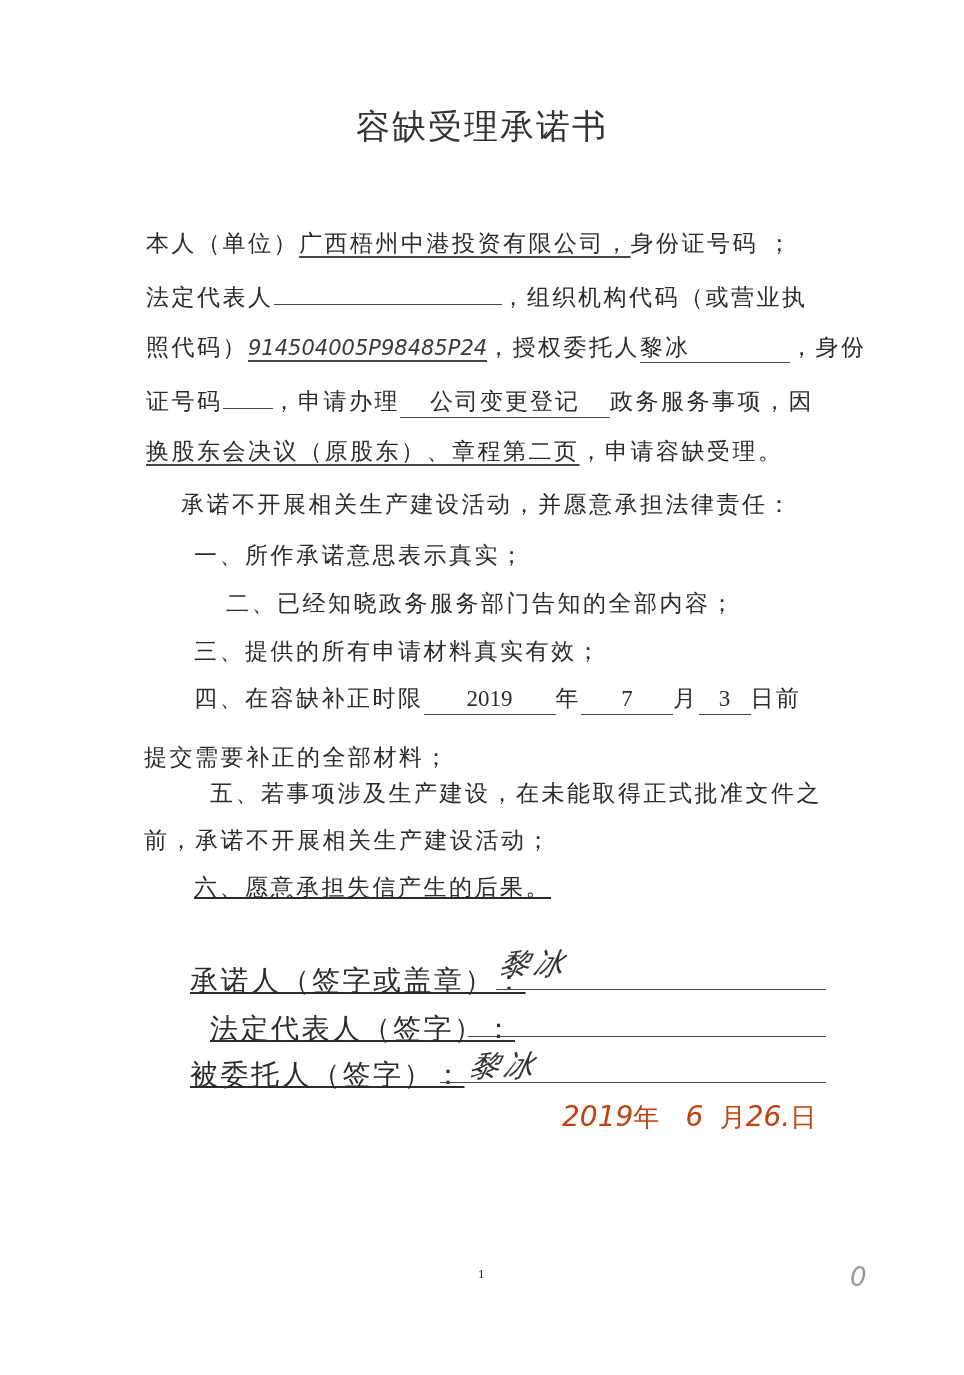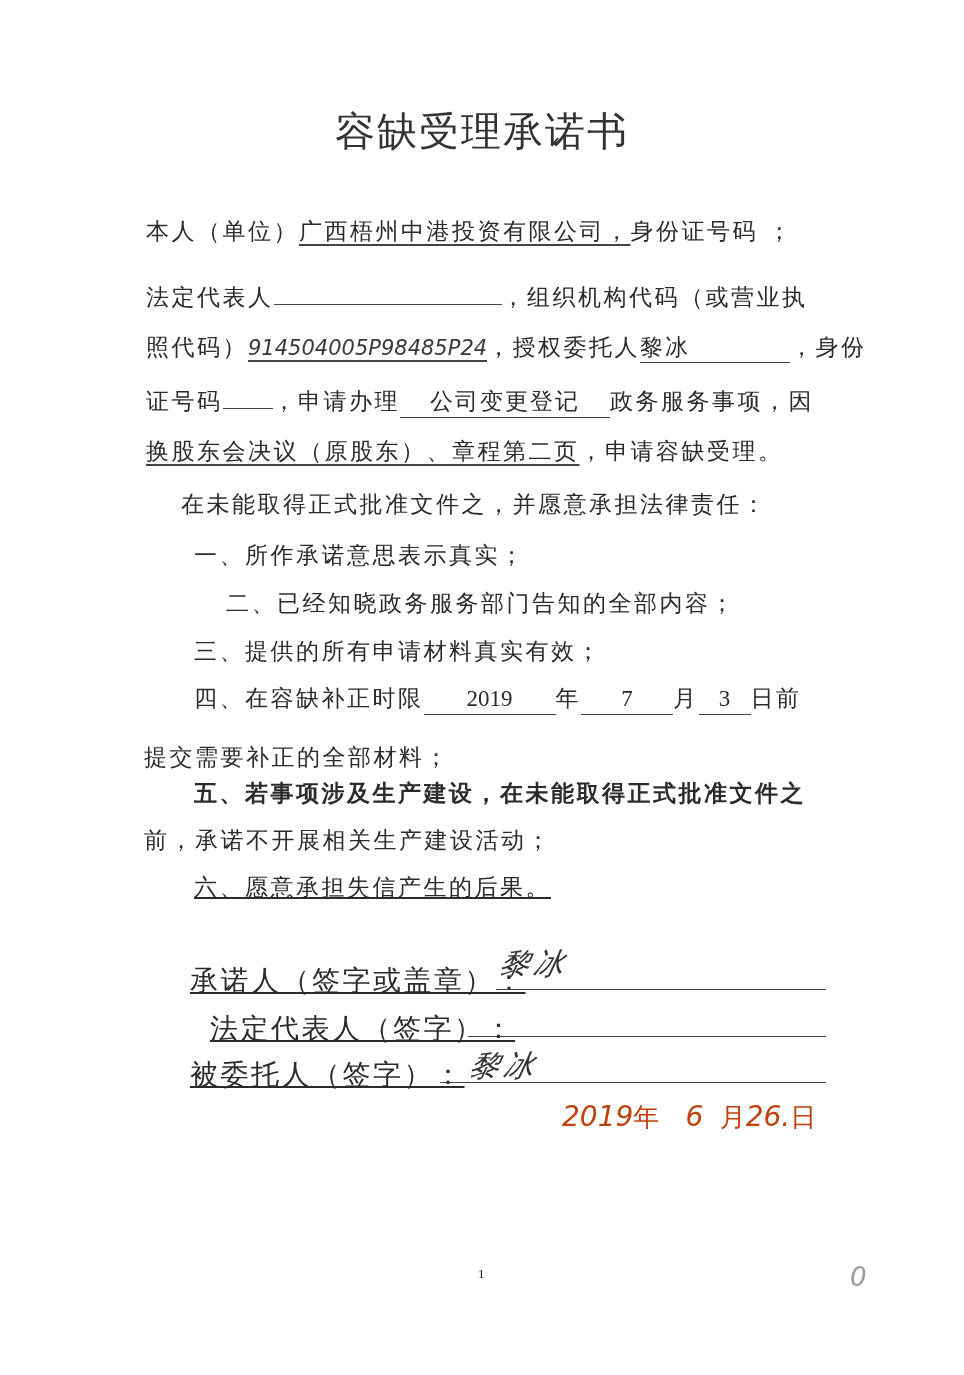--- a/index.html
+++ b/index.html
@@ -14,21 +14,21 @@
       overflow: hidden;
       font-family: "DejaVu Serif", "Liberation Serif", serif;
       color: #2a2a2a;
     }
     .page-title {
       position: absolute;
       left: 0;
       width: 964px;
       top: 104px;
       text-align: center;
-      font-size: 40px;
+      font-size: 34px;
       letter-spacing: 2px;
       color: #333;
       font-weight: normal;
     }
     .line {
       position: absolute;
       left: 146px;
       font-size: 23px;
       white-space: nowrap;
       letter-spacing: 2.5px;
@@ -110,52 +110,52 @@
       font-style: italic;
       font-size: 26px;
       color: #999;
     }
   </style>
 </head>
 <body>
 
 <div class="page-title">容缺受理承诺书</div>
 
-<div class="line" style="top:216px;">
+<div class="line" style="top:228px;">
   <span>本人（单位）</span><span class="u">广西梧州中港投资有限公司，</span><span>身份证号码 ；</span>
 </div>
 
 <div class="line" style="top:280px;text-align:center;">
   <span>法定代表人</span><span class="blank" style="width:228px;"></span><span>，组织机构代码（或营业执</span>
 </div>
 
 <div class="line" style="top:332px;">
   <span>照代码）</span><span class="u hand" style="font-size:21px;letter-spacing:0;">914504005P98485P24</span><span>，授权委托人</span><span class="fill" style="width:150px;text-align:left;font-family:'DejaVu Serif',serif;letter-spacing:2px;">黎冰</span><span>，身份</span>
 </div>
 
 <div class="line" style="top:384px;">
   <span>证号码</span><span class="blank" style="width:50px;"></span><span>，申请办理</span><span class="fill" style="width:210px;font-family:Liberation Serif, serif;letter-spacing:2px;">公司变更登记</span><span>政务服务事项，因</span>
 </div>
 
 <div class="line" style="top:436px;">
   <span class="u">换股东会决议（原股东）、章程第二页</span><span>，申请容缺受理。</span>
 </div>
 
-<div class="line" style="top:489px;left:181px;">在未能取得正式批准文件之，并愿意承担法律责任：</div>
+<div class="line" style="top:489px;left:181px;">承诺不开展相关生产建设活动，并愿意承担法律责任：</div>
 
 <div class="line" style="top:540px;left:194px;">一、所作承诺意思表示真实；</div>
 <div class="line" style="top:588px;left:194px;margin-left:32px;">二、已经知晓政务服务部门告知的全部内容；</div>
 <div class="line" style="top:636px;left:194px;">三、提供的所有申请材料真实有效；</div>
 
 <div class="line" style="top:683px;left:194px;">
   <span>四、在容缺补正时限</span><span class="fill" style="width:132px;">2019</span><span>年</span><span class="fill" style="width:92px;">7</span><span>月</span><span class="fill" style="width:52px;">3</span><span>日前</span>
 </div>
 <div class="line" style="top:731px;left:144px;margin-top:11px;">提交需要补正的全部材料；</div>
 
-<div class="line" style="top:778px;left:194px;font-weight:bold;">五、若事项涉及生产建设，在未能取得正式批准文件之</div>
+<div class="line" style="top:778px;left:210px;">五、若事项涉及生产建设，在未能取得正式批准文件之</div>
 <div class="line" style="top:825px;left:144px;">前，承诺不开展相关生产建设活动；</div>
 
 <div class="line" style="top:872px;left:194px;text-decoration:underline;">六、愿意承担失信产生的后果。</div>
 
 <div class="sig-row" style="left:190px;top:962px;">承诺人（签字或盖章）：</div>
 <div class="sig-line" style="left:496px;top:989px;width:330px;"></div>
 <div class="signature" style="left:500px;top:944px;">黎冰</div>
 
 <div class="sig-row" style="left:190px;top:1010px;margin-left:20px;">法定代表人（签字）：</div>
 <div class="sig-line" style="left:468px;top:1036px;width:358px;"></div>

